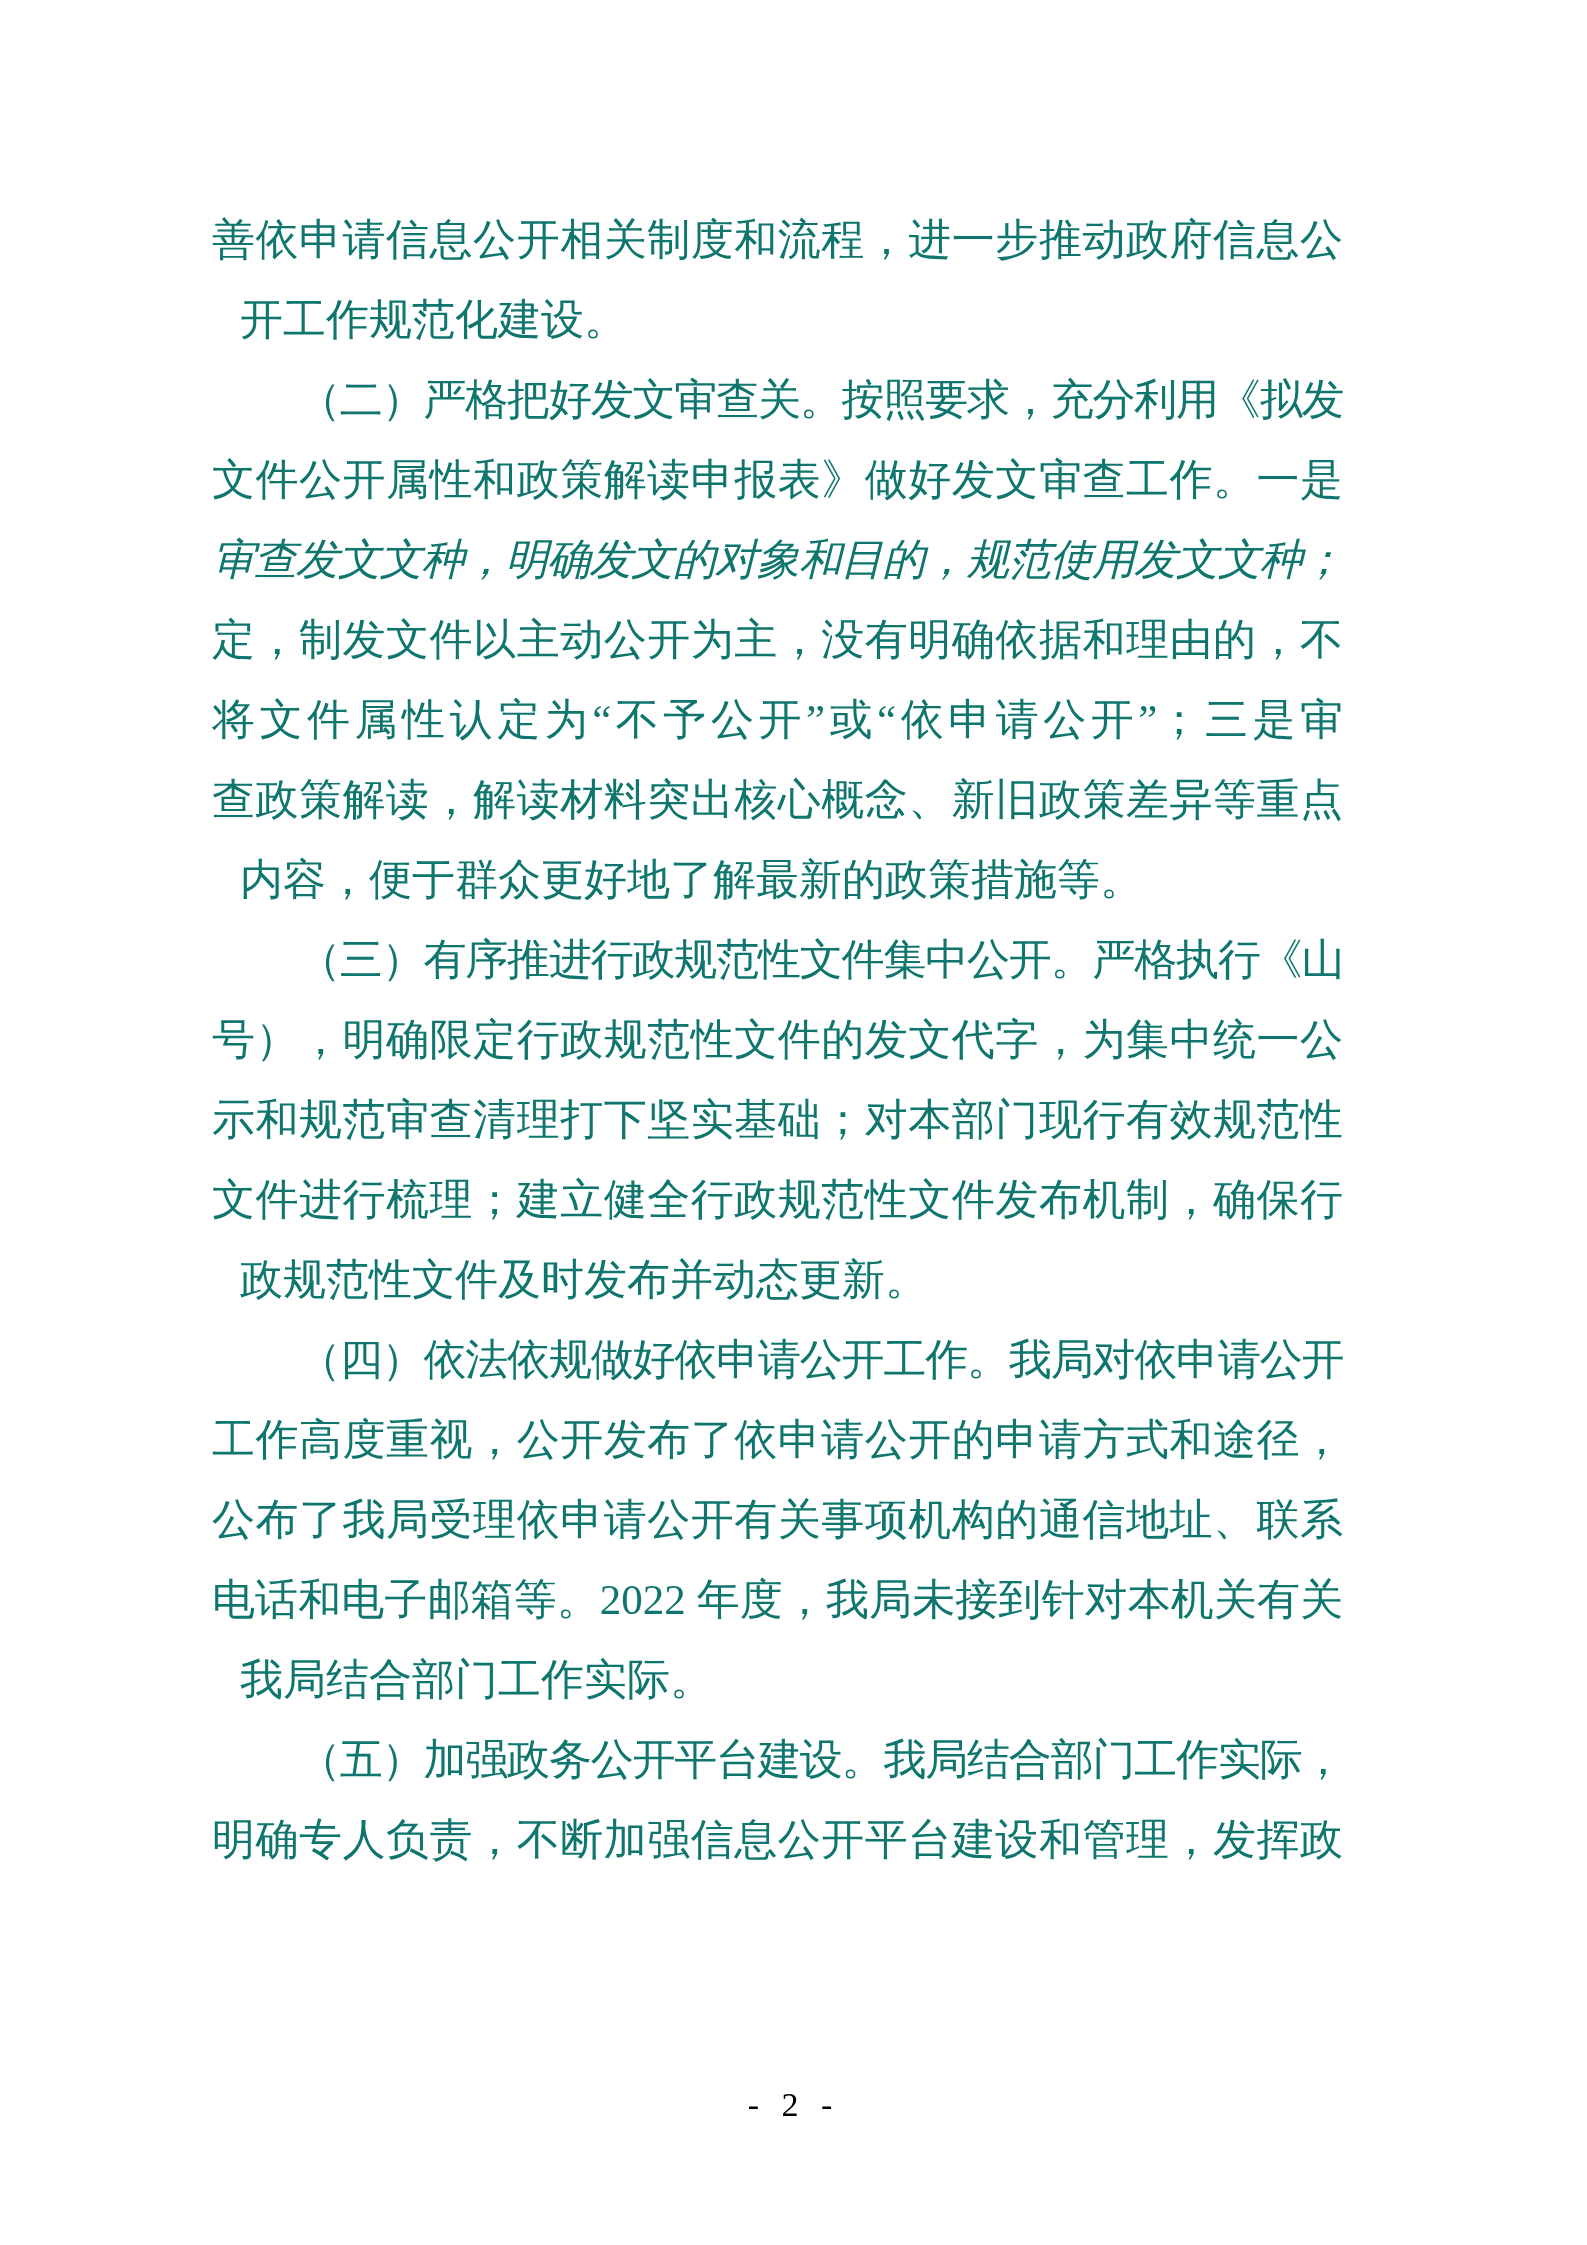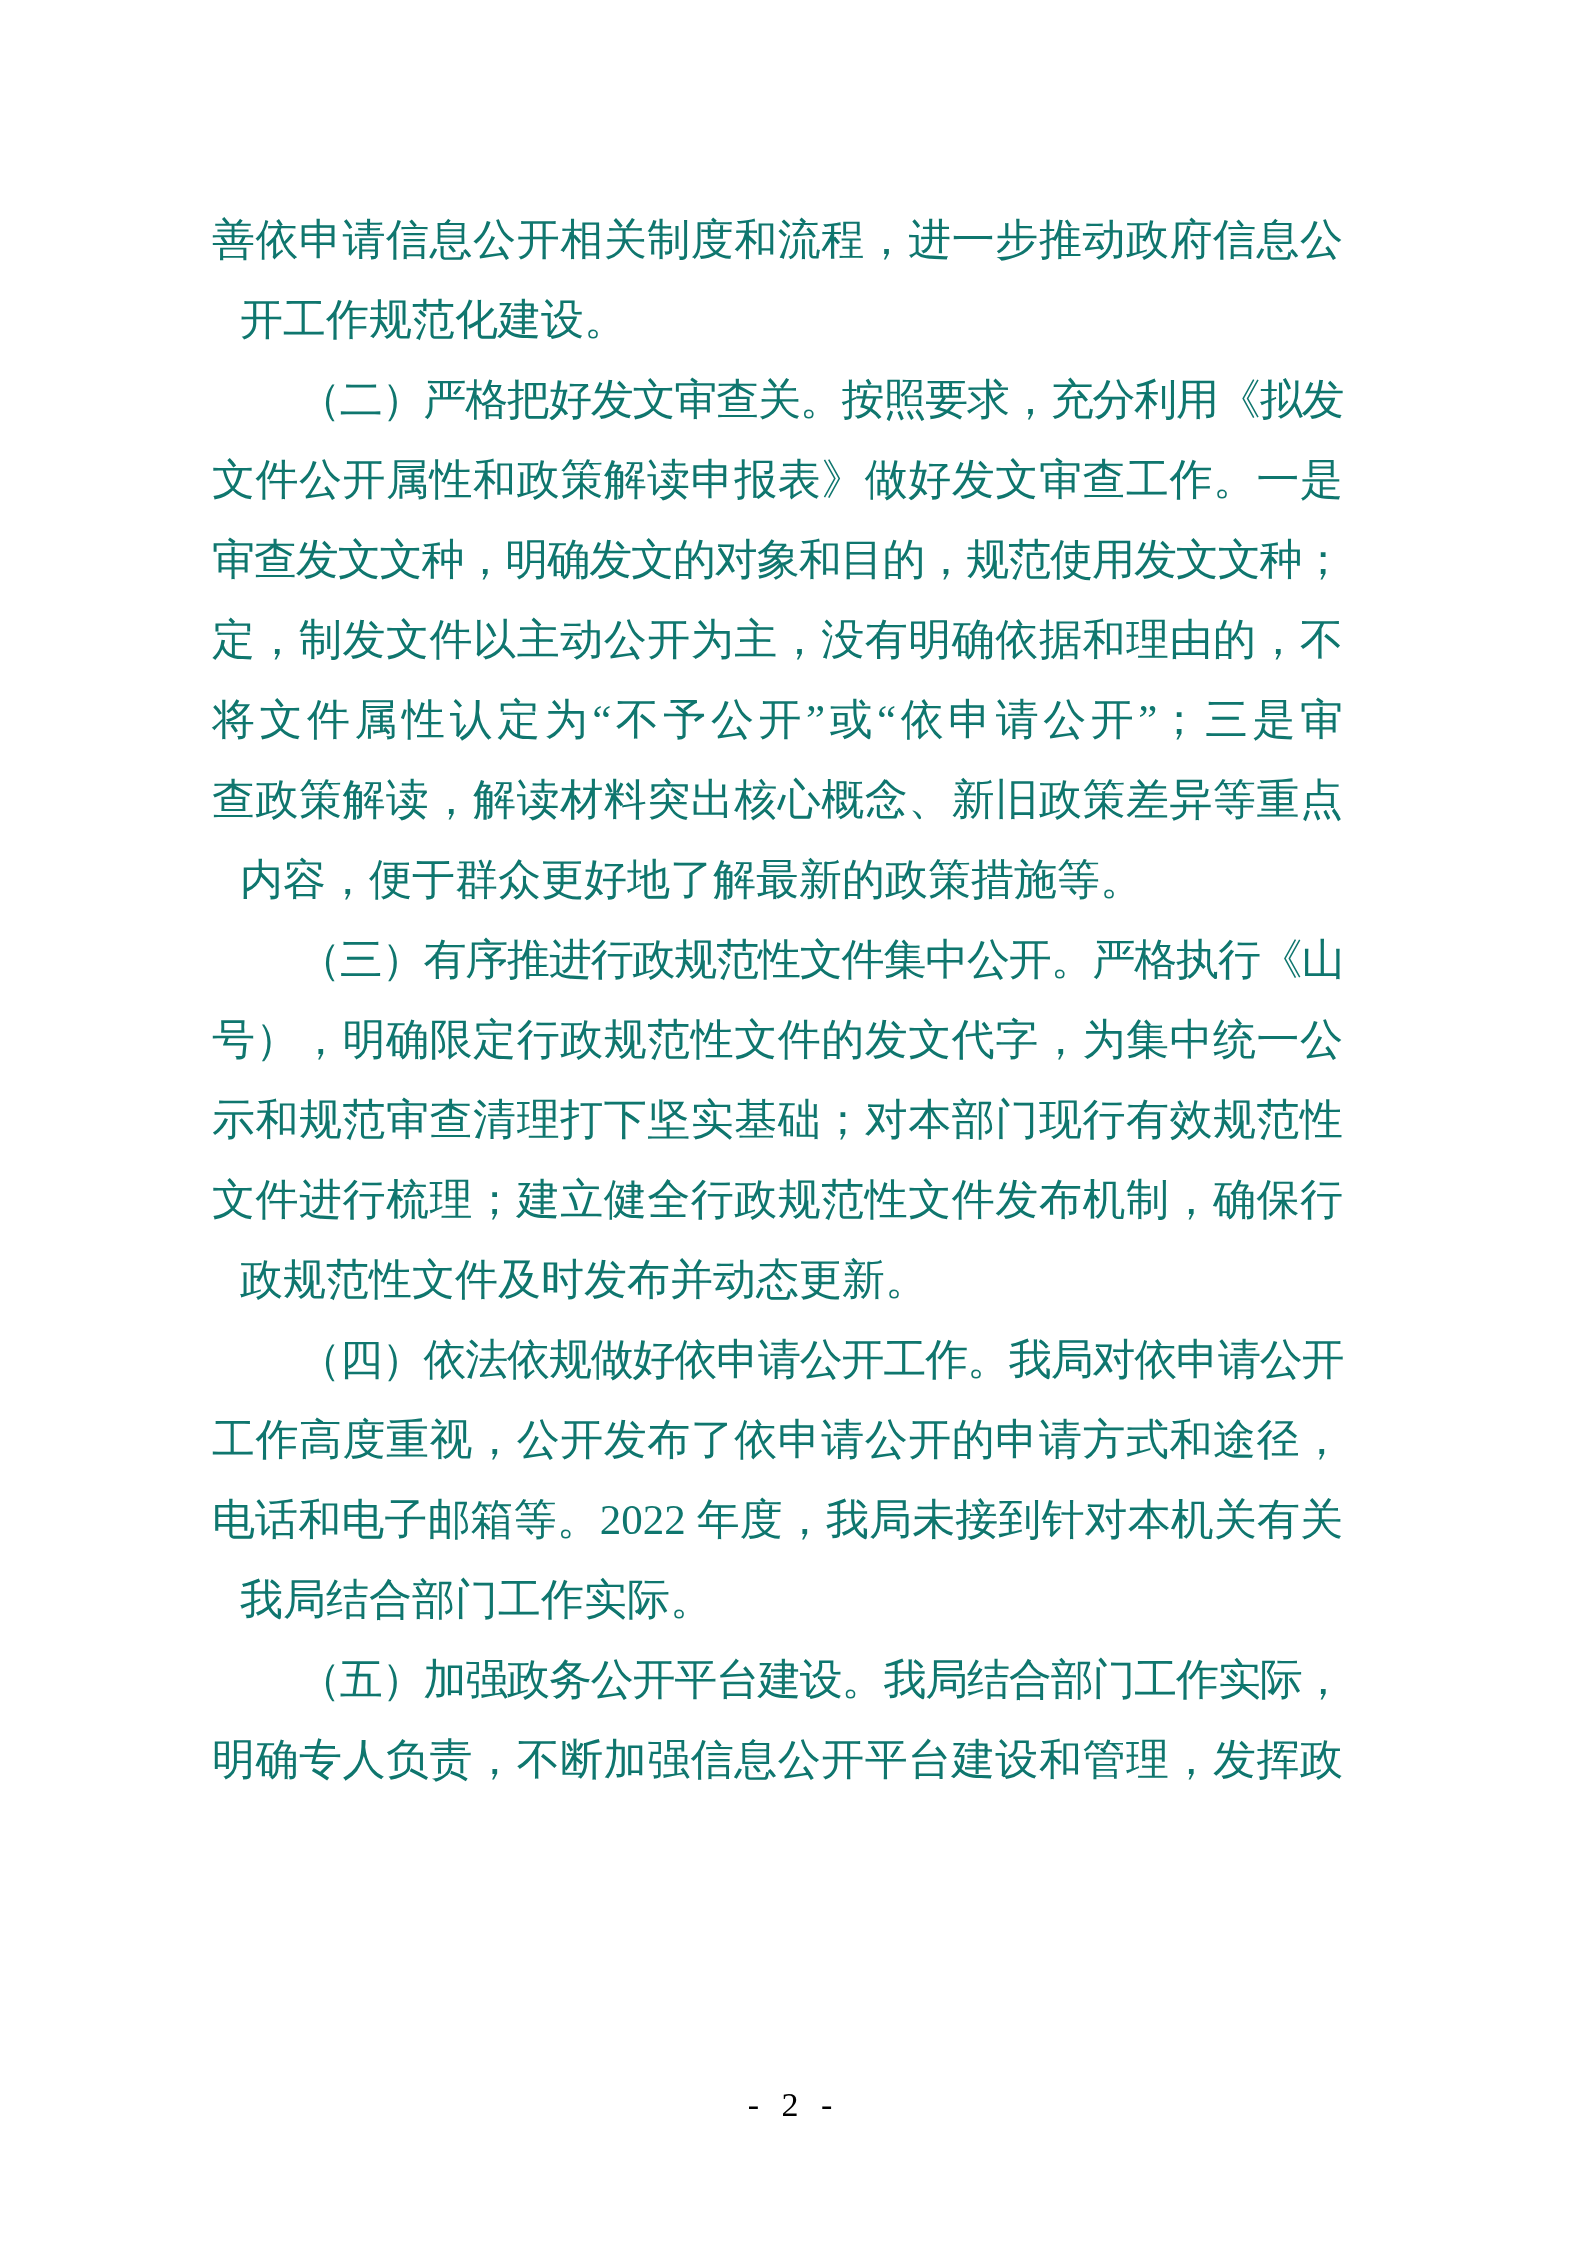--- a/index.html
+++ b/index.html
@@ -42,20 +42,21 @@
     margin-left: 28px;
   }
   
   .line.indent {
     text-indent: 86px;
     letter-spacing: -1.5px;
   }
   
   .line.tight {
     letter-spacing: -1.5px;
+    font-style: italic;
   }
   .footer {
     position: absolute;
     left: 0;
     top: 2083px;
     width: 100%;
     height: 44px;
     line-height: 44px;
     text-align: center;
     font-size: 34px;
@@ -77,19 +78,20 @@
     <div class="line full">将文件属性认定为“不予公开”或“依申请公开”；三是审</div>
     <div class="line full">查政策解读，解读材料突出核心概念、新旧政策差异等重点</div>
     <div class="line end">内容，便于群众更好地了解最新的政策措施等。</div>
     <div class="line full indent">（三）有序推进行政规范性文件集中公开。严格执行《山</div>
     <div class="line full">号），明确限定行政规范性文件的发文代字，为集中统一公</div>
     <div class="line full">示和规范审查清理打下坚实基础；对本部门现行有效规范性</div>
     <div class="line full">文件进行梳理；建立健全行政规范性文件发布机制，确保行</div>
     <div class="line end">政规范性文件及时发布并动态更新。</div>
     <div class="line full indent">（四）依法依规做好依申请公开工作。我局对依申请公开</div>
     <div class="line full">工作高度重视，公开发布了依申请公开的申请方式和途径，</div>
+    <div class="line full">公布了我局受理依申请公开有关事项机构的通信地址、联系</div>
     <div class="line full">电话和电子邮箱等。2022 年度，我局未接到针对本机关有关</div>
     <div class="line end">我局结合部门工作实际。</div>
     <div class="line full indent">（五）加强政务公开平台建设。我局结合部门工作实际，</div>
     <div class="line full">明确专人负责，不断加强信息公开平台建设和管理，发挥政</div>
   </div>
   <div class="footer">- 2 -</div>
 </div>
 
 </body></html>

